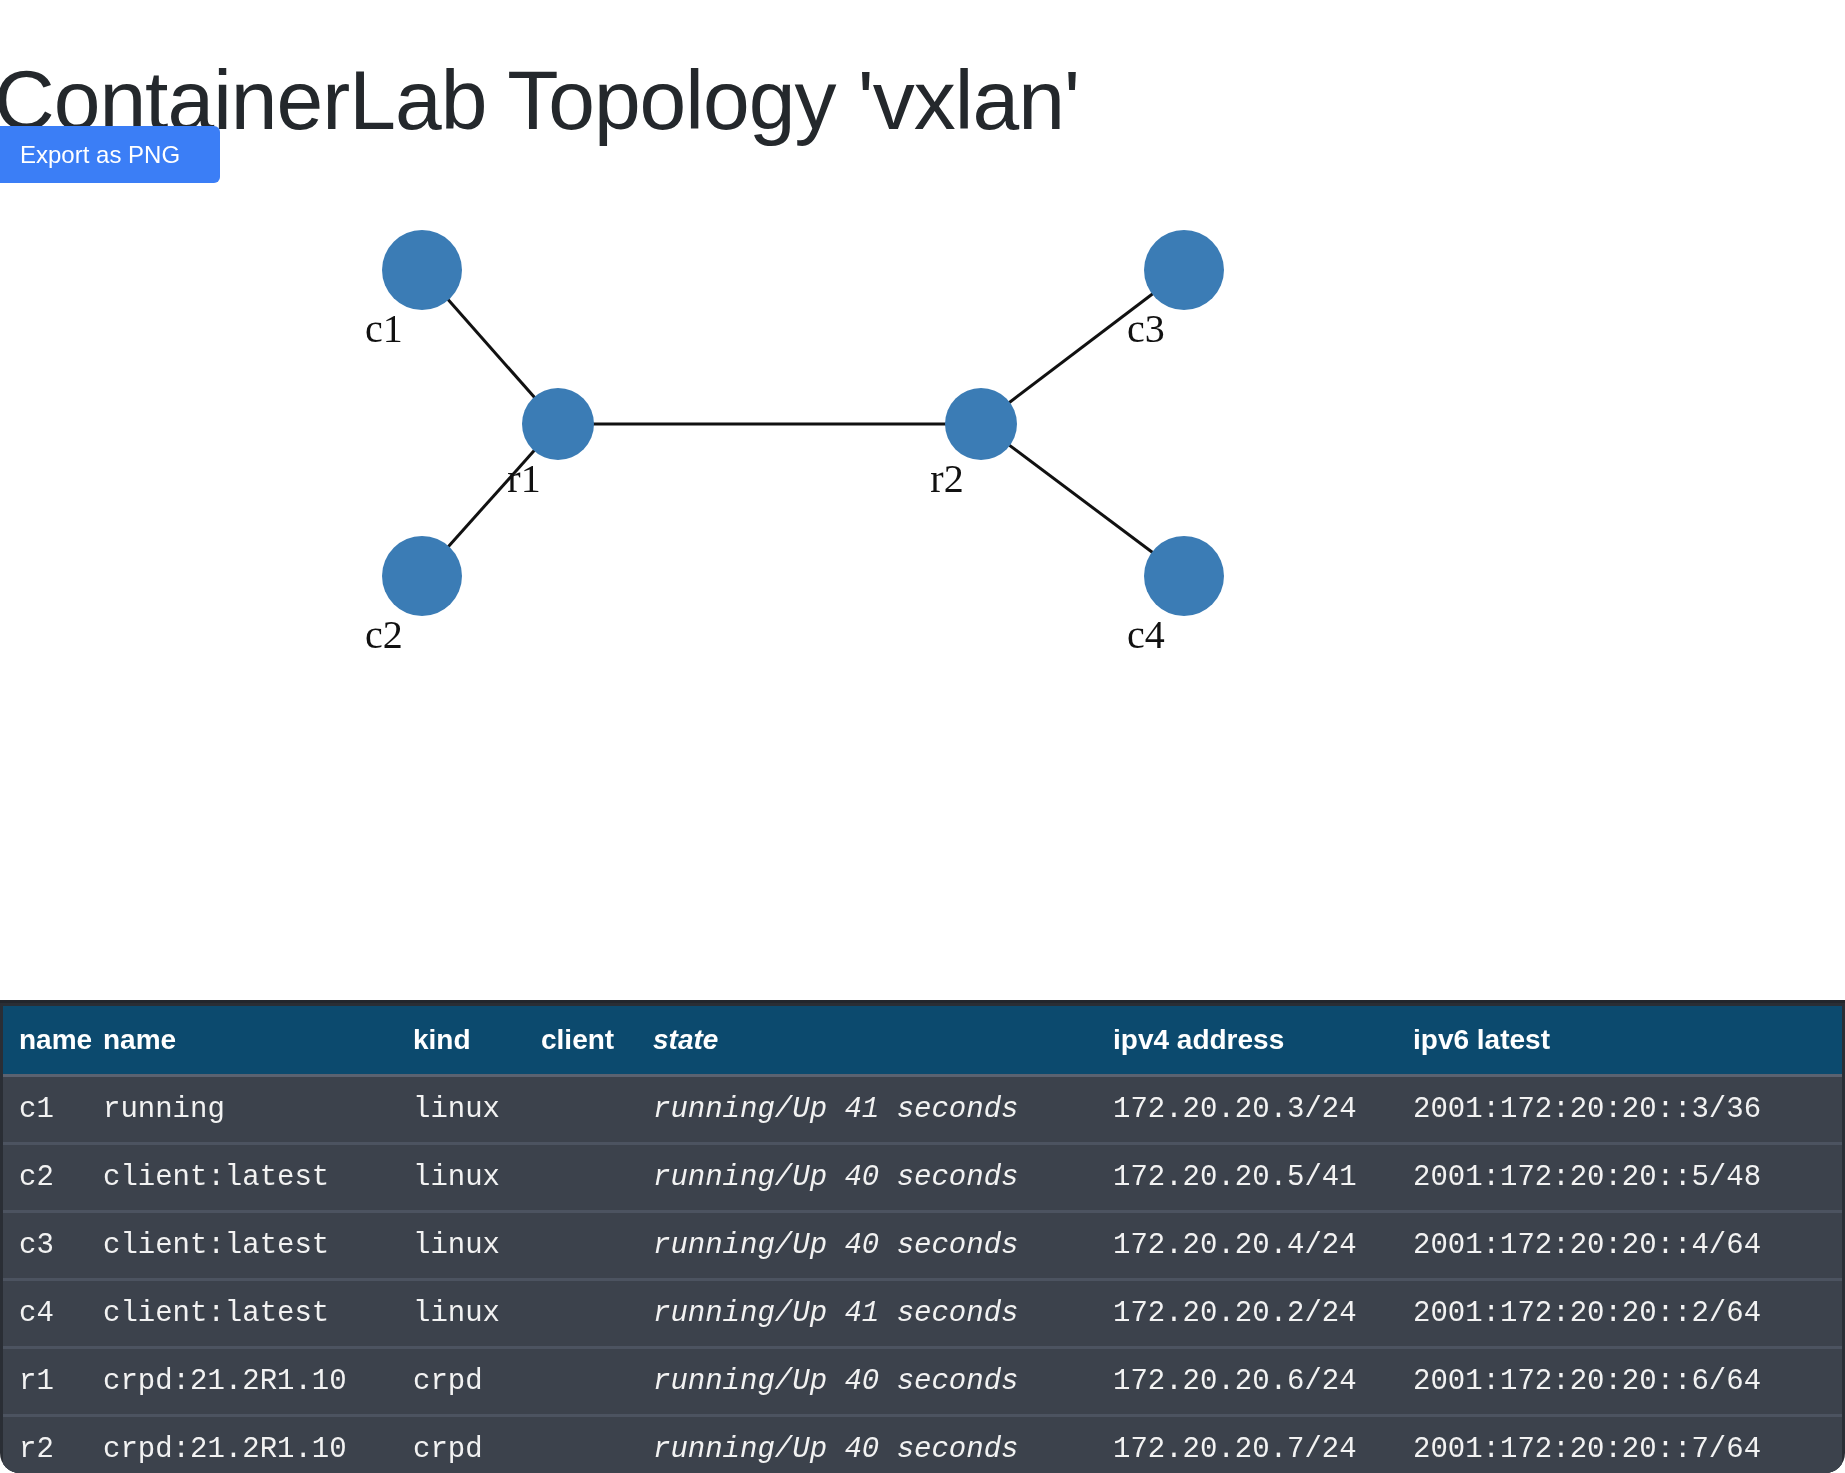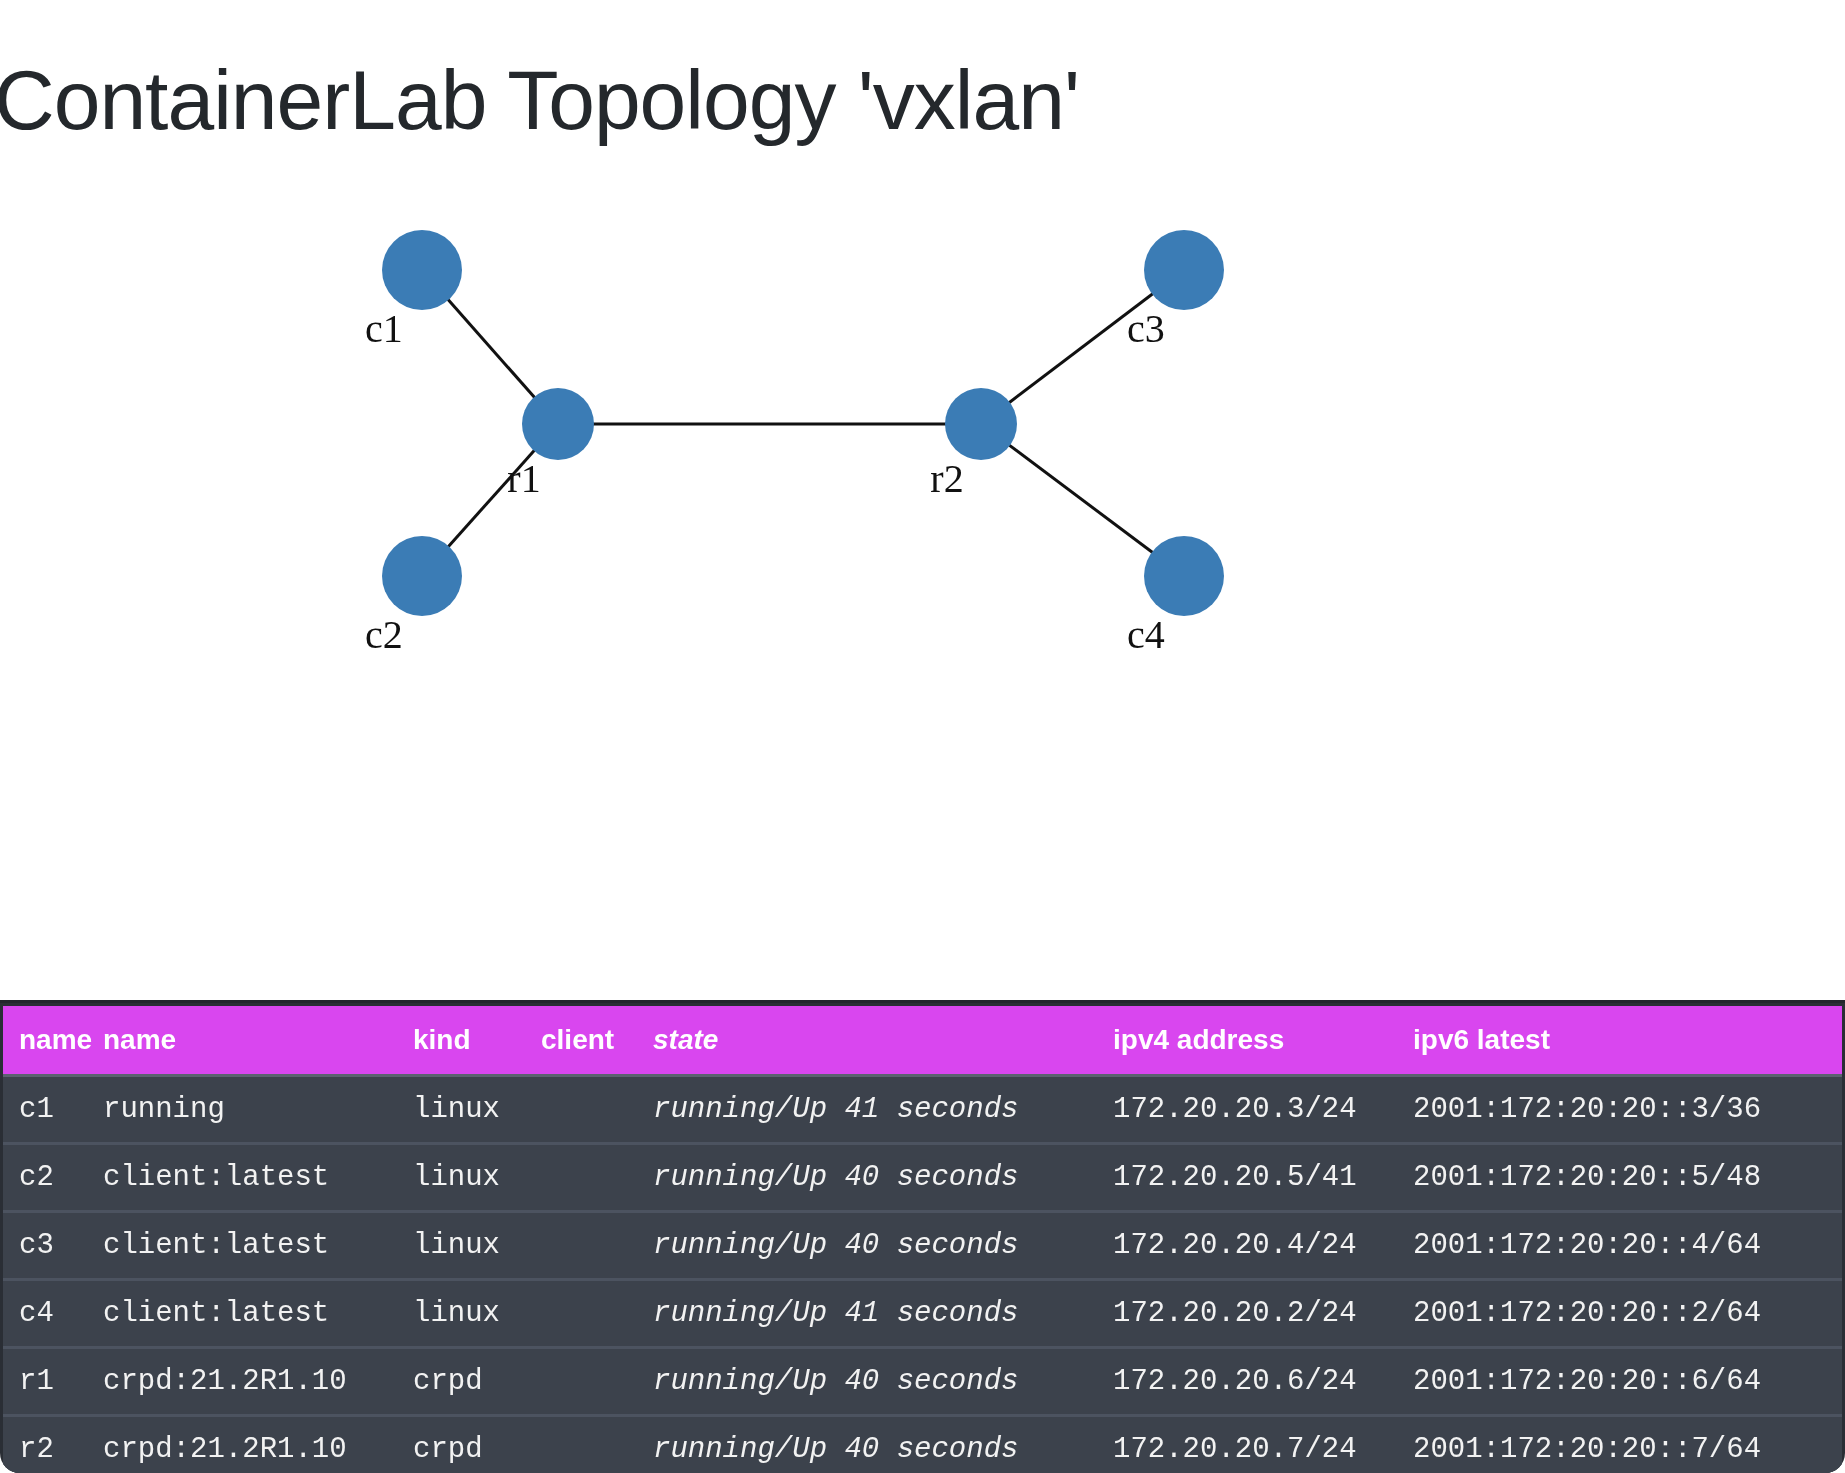--- a/index.html
+++ b/index.html
@@ -78,21 +78,21 @@
     border-top: 3px solid #23262c;
     border-bottom: 6px solid #23262c;
   }
   table#node-table {
     width: 100%;
     border-collapse: collapse;
     background: #3c424c;
     table-layout: fixed;
   }
   table#node-table th {
-    background: #d946ef;
+    background: #0c4a6e;
     color: #ffffff;
     font-family: "Liberation Sans", sans-serif;
     font-size: 28px;
     font-weight: bold;
     text-align: left;
     padding: 18px 0 18px 0;
     border-bottom: 3px solid #5b6270;
     white-space: nowrap;
   }
   table#node-table td {
@@ -116,20 +116,21 @@
   .col-ipv4  { width: 300px; }
   .col-ipv6  { width: auto; }
 </style>
 </head>
 <body>
 
 <div id="page">
 
   <h1 id="page-title">ContainerLab Topology 'vxlan'</h1>
 
+  <button id="export-button">Export as PNG</button>
 
   <svg id="topology" viewBox="0 0 1845 600" xmlns="http://www.w3.org/2000/svg">
     <g id="edges">
         <line x1="447.1538542566869" y1="103.48304084948367" x2="535.4939198755959" y2="203.51517397677776" class="edge-line" stroke="#111111"></line>
         <line x1="447.3382046598534" y1="352.6808300860462" x2="535.3289747780259" y2="254.33820465985337" class="edge-line" stroke="#111111"></line>
         <line x1="592" y1="229" x2="947" y2="229" class="edge-line" stroke="#111111"></line>
         <line x1="1008.0875032106815" y1="208.45085963327614" x2="1153.725731705709" y2="97.9666862922208" class="edge-line" stroke="#111111"></line>
         <line x1="1008.2160798644393" y1="249.37854255859492" x2="1153.5820283868031" y2="358.2239818462763" class="edge-line" stroke="#111111"></line>
       </g>
     <g id="nodes">

